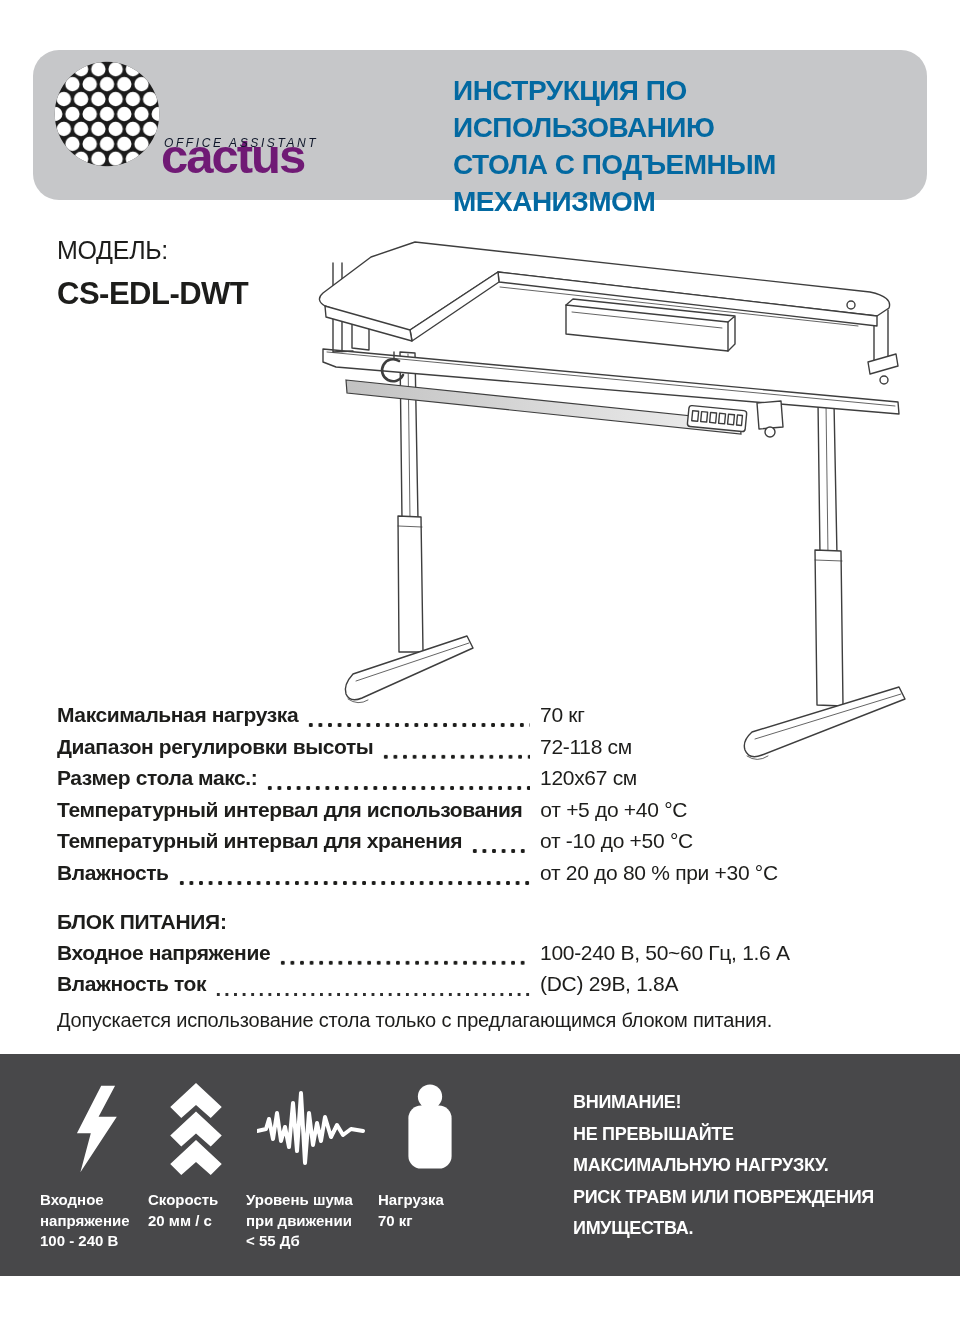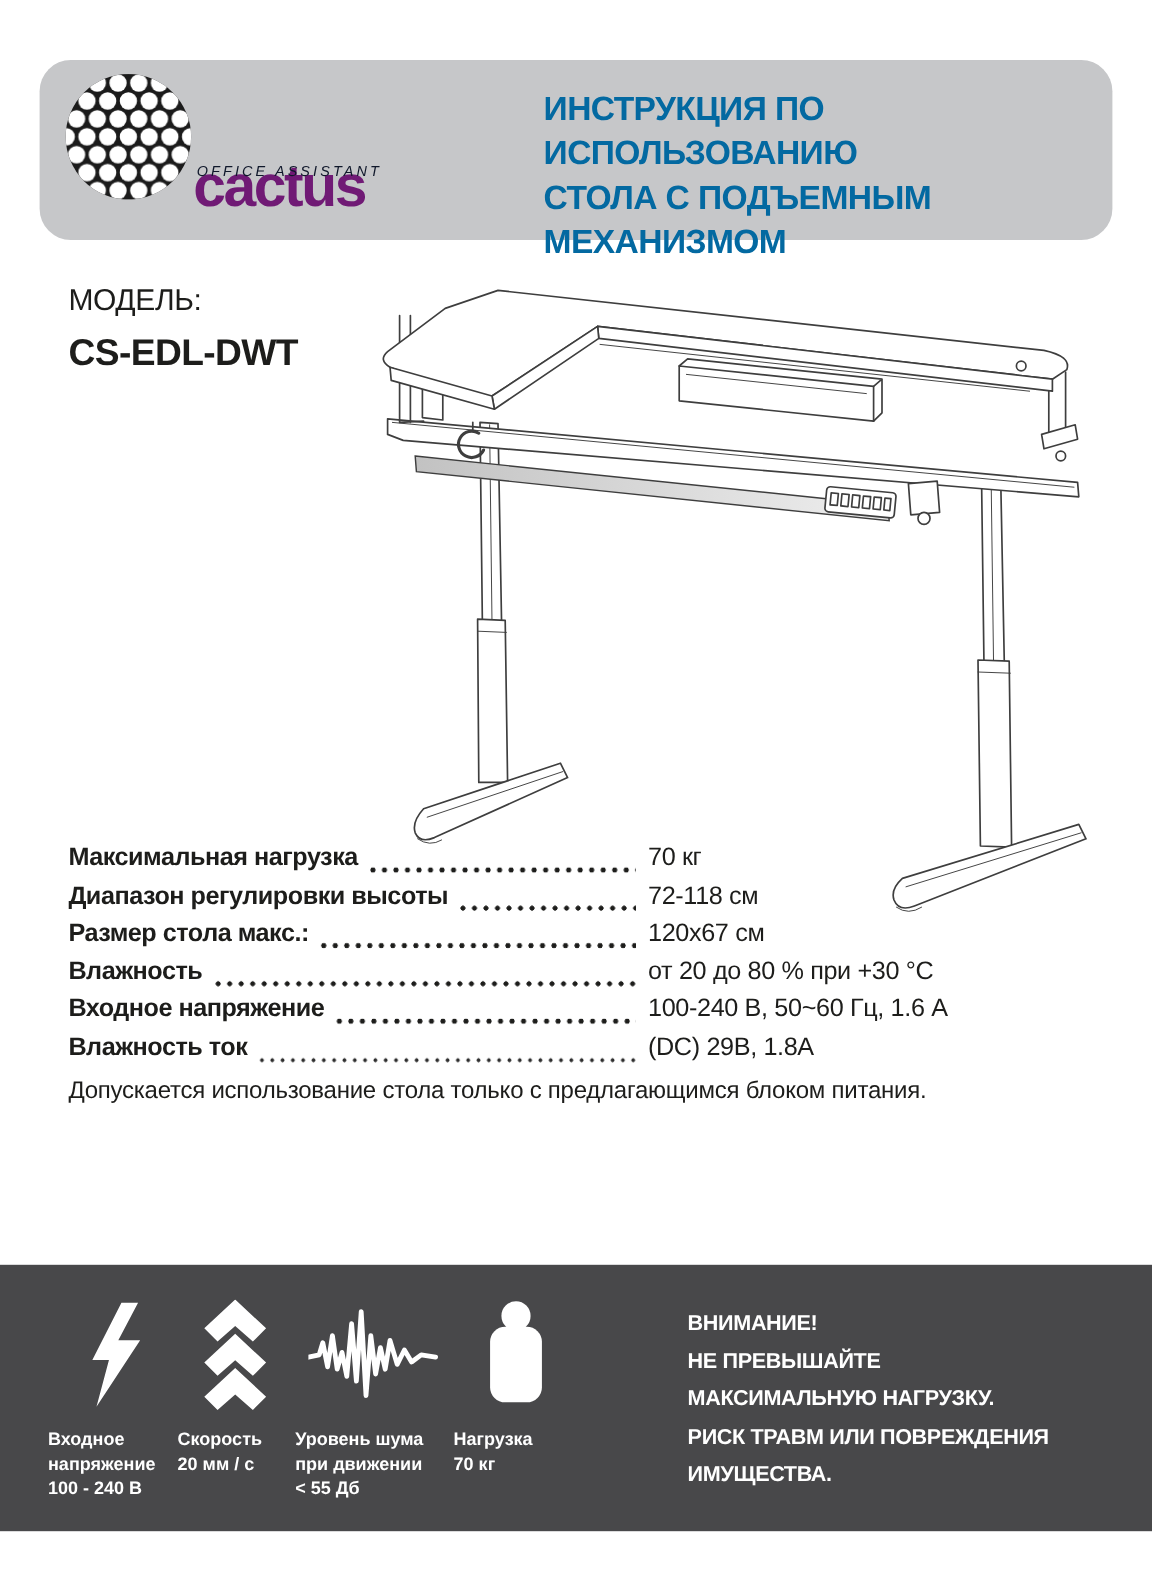--- a/index.html
+++ b/index.html
@@ -142,25 +142,36 @@
       <span class="spec-label">Диапазон регулировки высоты</span>
       <span class="dots"></span>
       <span class="spec-value">72-118 см</span>
     </div>
     <div class="spec-row">
       <span class="spec-label">Размер стола макс.:</span>
       <span class="dots"></span>
       <span class="spec-value">120x67 см</span>
     </div>
     <div class="spec-row">
+      <span class="spec-label">Температурный интервал  для использования</span>
+      <span class="dots"></span>
+      <span class="spec-value">от +5 до +40 °С</span>
+    </div>
+    <div class="spec-row">
+      <span class="spec-label">Температурный интервал для хранения</span>
+      <span class="dots"></span>
+      <span class="spec-value">от -10 до +50 °С</span>
+    </div>
+    <div class="spec-row">
       <span class="spec-label">Влажность</span>
       <span class="dots"></span>
       <span class="spec-value">от 20 до 80 % при +30 °С</span>
     </div>
 
+    <div class="power-head">БЛОК ПИТАНИЯ:</div>
 
     <div class="spec-row">
       <span class="spec-label">Входное напряжение</span>
       <span class="dots"></span>
       <span class="spec-value">100-240 В, 50~60 Гц, 1.6 А</span>
     </div>
     <div class="spec-row">
       <span class="spec-label">Влажность ток</span>
       <span class="dots thin"></span>
       <span class="spec-value">(DC) 29В, 1.8А</span>

